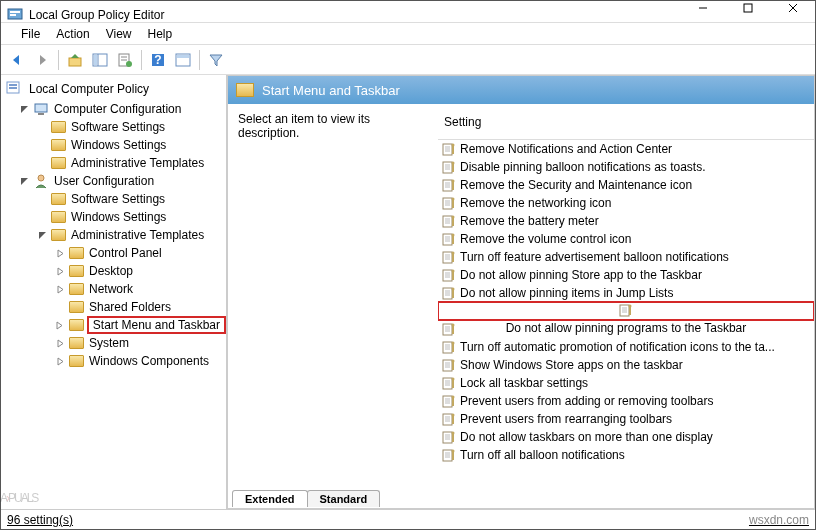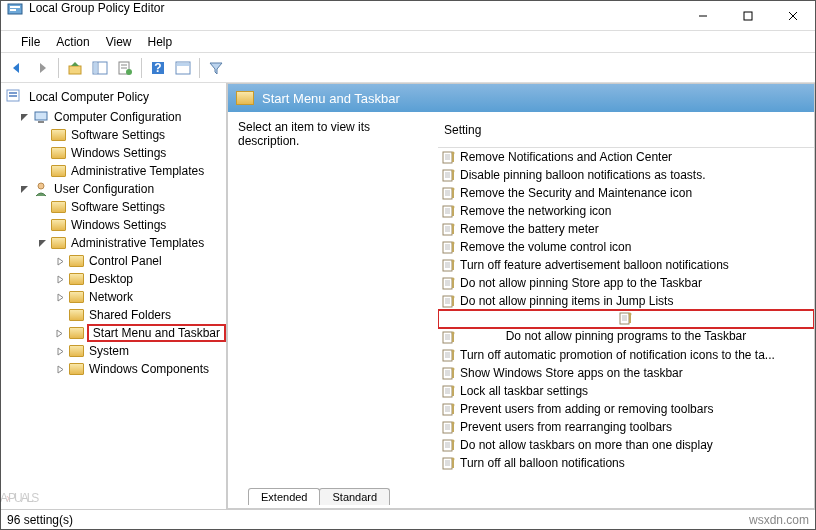--- a/index.html
+++ b/index.html
@@ -1,19 +1,19 @@
 <!DOCTYPE html>
 <html><head>
 <meta charset="utf-8">
 <style>
 * { margin: 0; padding: 0; box-sizing: border-box; font-family: "Segoe UI", Tahoma, sans-serif; font-size: 12px; }
 body { background: #fff; overflow: hidden; }
 .window { width: 816px; height: 530px; border: 1px solid #555; display: flex; flex-direction: column; background: #fff; }
 
-.titlebar { height: 30px; display: flex; align-items: flex-start; padding: 0 0 0 6px; border-bottom: 1px solid #ddd; }
+.titlebar { height: 22px; display: flex; align-items: flex-end; padding: 0 0 0 6px; border-bottom: 1px solid #ddd; }
 .titlebar .app-icon { width: 16px; height: 16px; margin-right: 6px; }
 .titlebar .title { flex: 1; font-size: 12px; }
 .titlebar .win-controls { display: flex; }
 .titlebar .win-btn { width: 45px; height: 29px; display: flex; align-items: center; justify-content: center; cursor: default; }
 
 .menubar { height: 22px; display: flex; align-items: center; padding: 0 12px; border-bottom: 1px solid #ddd; }
 .menubar .menu-item { padding: 2px 8px; cursor: default; }
 
 .toolbar { height: 30px; display: flex; align-items: center; padding: 0 4px; border-bottom: 1px solid #ddd; gap: 1px; }
 .toolbar .tb-btn { width: 24px; height: 24px; display: flex; align-items: center; justify-content: center; border: 1px solid transparent; cursor: default; }
@@ -40,25 +40,25 @@
 
 .detail-body { flex: 1; display: flex; overflow: hidden; }
 .detail-desc { width: 210px; padding: 8px 10px; font-size: 12px; }
 .detail-list { flex: 1; overflow: hidden; display: flex; flex-direction: column; position: relative; }
 .list-header { height: 36px; border-bottom: 1px solid #ddd; display: flex; align-items: center; padding: 0 6px; font-size: 12px; }
 .list-scroll { flex: 1; overflow-y: scroll; overflow-x: scroll; }
 .list-row { display: flex; align-items: center; gap: 4px; padding: 1px 4px; height: 18px; white-space: nowrap; cursor: default; }
 .list-row.highlighted { outline: 2px solid #d42828; outline-offset: -1px; flex-direction: column; }
 .sico { width: 14px; height: 14px; flex-shrink: 0; }
 
-.detail-tabs { height: 22px; display: flex; align-items: flex-start; padding-left: 20px; border-top: 1px solid #fff; }
+.detail-tabs { height: 22px; display: flex; align-items: center; padding-left: 4px; border-top: 1px solid #fff; font-weight: bold; }
 .dtab { padding: 2px 12px; border: 1px solid #aaa; border-bottom: none; margin-right: -1px; background: #f4f4f4; font-size: 11px; border-radius: 3px 3px 0 0; cursor: default; position: relative; top: 1px; }
 .dtab.active { background: #fff; z-index: 2; }
 
-.statusbar { height: 20px; border-top: 1px solid #ccc; display: flex; align-items: center; padding: 0 6px; font-size: 11px; justify-content: space-between; }
+.statusbar { height: 20px; border-top: 1px solid #ccc; display: flex; align-items: center; padding: 0 6px; font-size: 11px; justify-content: space-between; text-decoration: underline; }
 .watermark { position: absolute; left: 0px; bottom: 18px; opacity: 0.25; font-weight: normal; font-size: 44px; color: #333; letter-spacing: -2px; pointer-events: none; font-family: Arial, sans-serif; }
 .watermark .red { color: #a02020; }
 
 
 .list-scroll::-webkit-scrollbar { width: 16px; height: 16px; }
 .list-scroll::-webkit-scrollbar-track { background: #f0f0f0; }
 .list-scroll::-webkit-scrollbar-thumb { background: #c2c2c2; border: 1px solid #a0a0a0; }
 .list-scroll::-webkit-scrollbar-button { background: #e8e8e8; border: 1px solid #bbb; height: 16px; width: 16px; }
 </style>
 </head>

